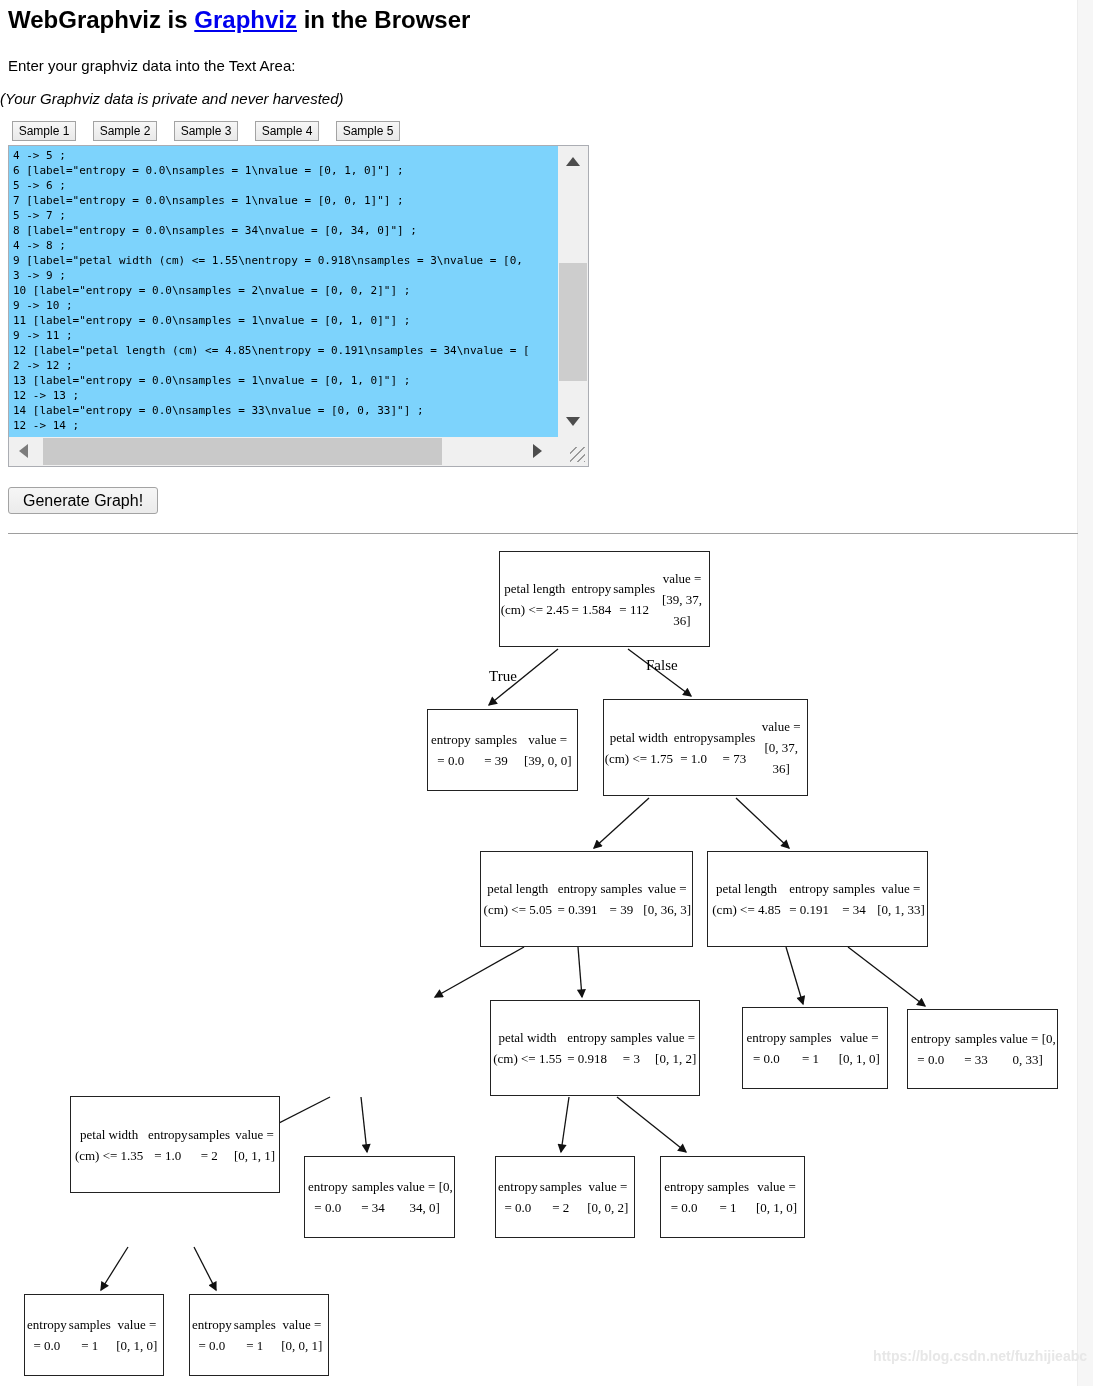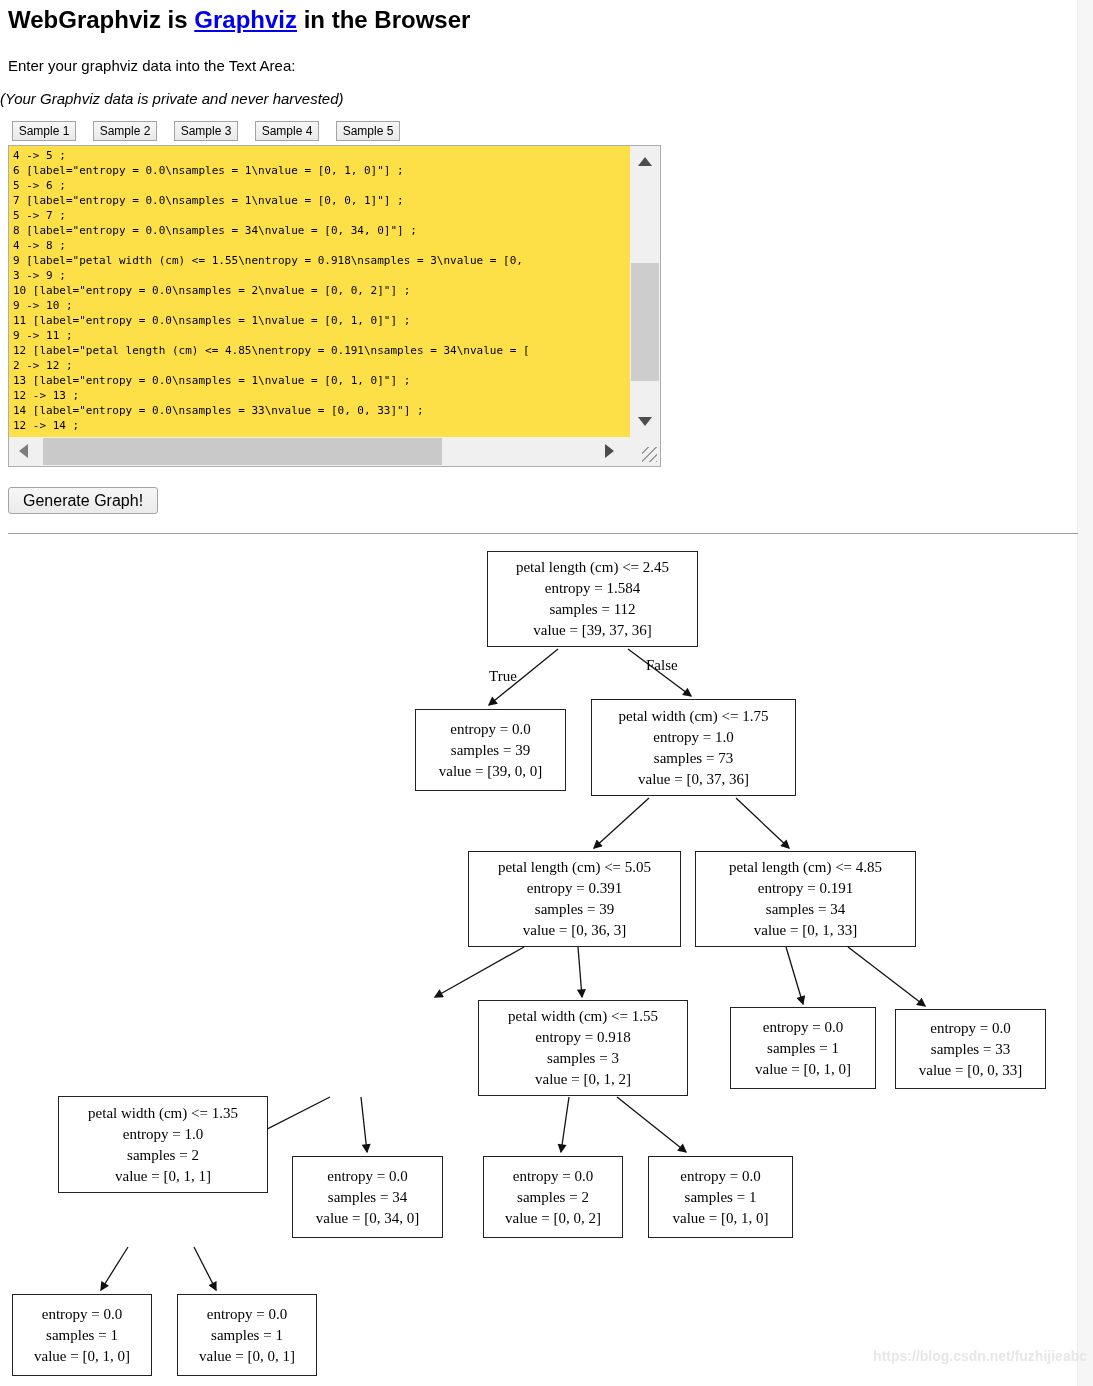--- a/index.html
+++ b/index.html
@@ -13,22 +13,22 @@
   #subtitle{left:8px;top:57px;font-size:15px;}
   #privacy{left:0;top:90px;font-size:15px;font-style:italic;}
 
   
   #sample-row{left:12px;top:121px;display:flex;gap:17px;}
   .sample-btn{width:64px;height:20px;font-size:12px;font-family:"Liberation Sans",sans-serif;
      background:linear-gradient(#f7f7f7,#e9e9e9);border:1px solid #a3a3a3;border-radius:0;
      padding:0;color:#000;cursor:pointer;}
 
   
-  #editor{left:8px;top:145px;width:653px;height:322px;border:1px solid #abadb3;
-     box-sizing:border-box;background:#fde047;}
+  #editor{left:8px;top:145px;width:581px;height:322px;border:1px solid #abadb3;
+     box-sizing:border-box;background:#7dd3fc;}
   #editor-text{position:absolute;left:0;top:0;right:30px;bottom:29px;overflow:hidden;
      white-space:pre;font-family:"DejaVu Sans Mono","Liberation Mono",monospace;
      font-size:11px;line-height:15px;padding:2px 0 0 4px;cursor:text;}
   .vscroll{position:absolute;right:0;top:0;width:30px;bottom:29px;background:#f0f0f0;}
   .vthumb{position:absolute;left:1px;right:1px;top:117px;height:118px;background:#cdcdcd;}
   .hscroll{position:absolute;left:0;right:30px;bottom:0;height:29px;background:#f0f0f0;}
   .hthumb{position:absolute;left:34px;width:399px;top:1px;bottom:1px;background:#c9c9c9;}
   .corner{position:absolute;right:0;bottom:0;width:30px;height:29px;background:#f0f0f0;}
   .grip{position:absolute;right:3px;bottom:4px;width:15px;height:15px;
      background:repeating-linear-gradient(135deg,transparent 0 4px,#9a9a9a 4px 5.5px);}
@@ -40,23 +40,23 @@
 
   
   #generate-btn{left:8px;top:487px;height:27px;padding:0 14px;font-size:16px;
      font-family:"Liberation Sans",sans-serif;background:linear-gradient(#f6f6f6,#ebebeb);
      border:1px solid #a3a3a3;border-radius:3px;cursor:pointer;}
 
   #divider{left:8px;top:533px;width:1070px;height:1px;background:#9e9e9e;}
 
   
   #edges-svg{left:0;top:0;width:1093px;height:1386px;pointer-events:none;}
-  .tree-node{border:1px solid #222;background:#fff;display:flex;flex-direction:column;
+  .tree-node{border:1px solid #222;background:#fff;display:flex;flex-direction:row;
      justify-content:center;align-items:center;text-align:center;box-sizing:border-box;
-     font-family:"Liberation Serif",serif;font-size:15px;line-height:21px;color:#000;}
+     font-family:"Liberation Serif",serif;font-size:13px;line-height:21px;color:#000;margin-left:12px;}
   .edge-label{font-family:"Liberation Serif",serif;font-size:15px;color:#000;}
 
   
   #page-scrollbar{right:0;top:0;width:15px;height:1386px;background:#f6f6f6;border-left:1px solid #ededed;}
 
   #watermark{right:6px;top:1348px;font-size:14px;color:#e7e7e7;font-weight:bold;}
 </style>
 </head>
 <body>
 

